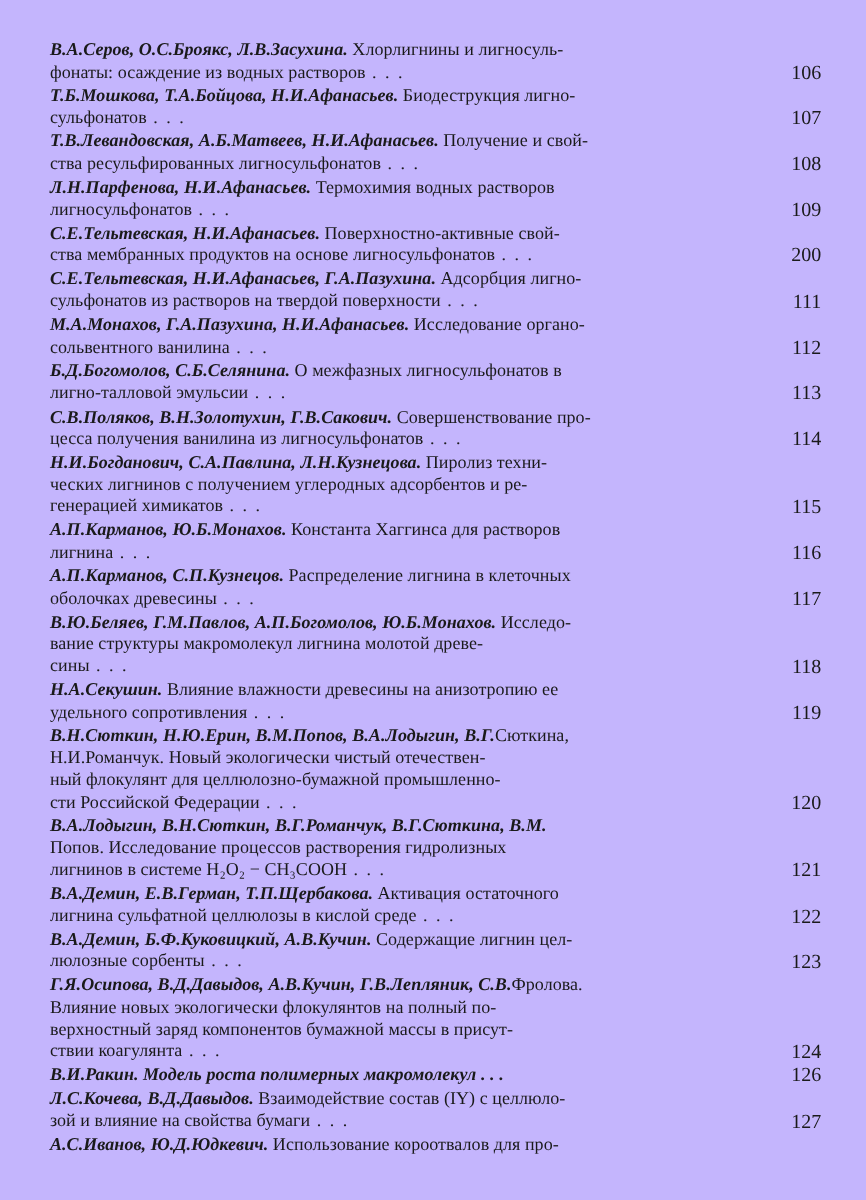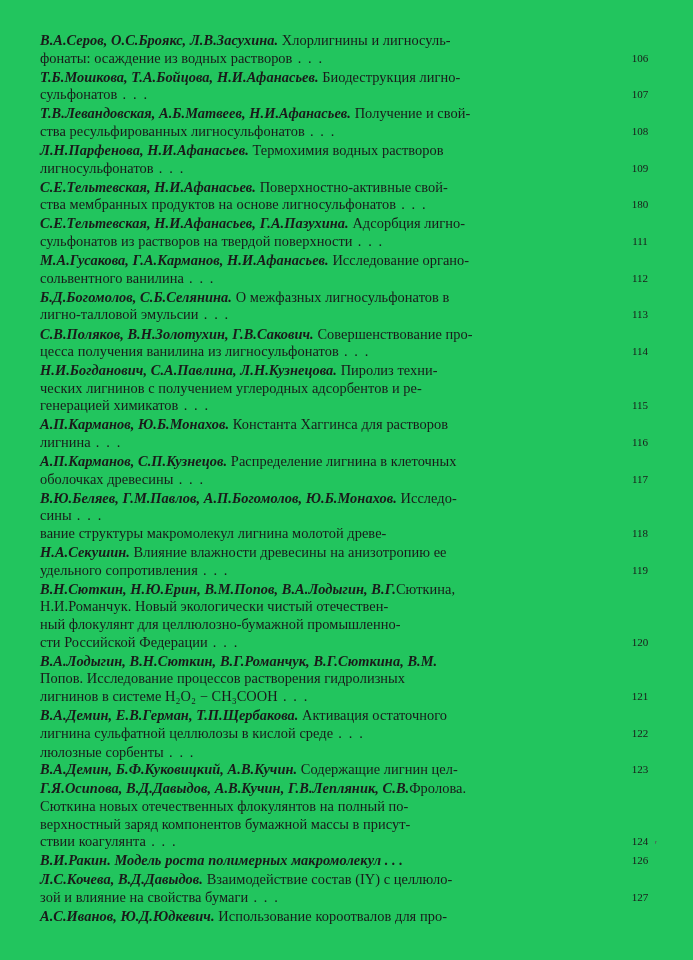--- a/index.html
+++ b/index.html
@@ -13,21 +13,21 @@
     font-family: "Liberation Serif", serif;
     color: #1a1a1a;
     overflow: hidden;
   }
   .page {
     position: relative;
     width: 693px;
     height: 960px;
     box-sizing: border-box;
     padding: 32px 36px 10px 40px;
-    background: #22c55e;
+    background: #c4b5fd;
   }
   .toc {
     display: block;
   }
   .entry {
     display: flex;
     align-items: flex-start;
     width: 100%;
     margin-bottom: 1.5px;
   }
@@ -45,22 +45,22 @@
   }
   .entry-text .title {
     font-style: normal;
   }
   .entry-text .dots {
     letter-spacing: 1.6px;
   }
   .entry-page {
     flex: 0 0 auto;
     width: 34px;
-    text-align: center;
-    font-size: 11px;
+    text-align: right;
+    font-size: 16px;
     line-height: 17.6px;
     align-self: flex-end;
     font-weight: 400;
   }
   .entry-page.bold {
     font-weight: 400;
   }
   .stray-mark {
     position: absolute;
     right: 36px;
@@ -99,32 +99,32 @@
           <div><span class="authors">Л.Н.Парфенова, Н.И.Афанасьев.</span><span class="title">   Термохимия водных растворов</span></div>
           <div><span>лигносульфонатов</span><span class="dots"> . . . </span></div>
         </div>
         <div class="entry-page">109</div>
       </div>
       <div class="entry">
         <div class="entry-text">
           <div><span class="authors">С.Е.Тельтевская, Н.И.Афанасьев.</span><span class="title">   Поверхностно-активные свой-</span></div>
           <div><span>ства мембранных продуктов на основе лигносульфонатов</span><span class="dots"> . . . </span></div>
         </div>
-        <div class="entry-page">180</div>
+        <div class="entry-page">200</div>
       </div>
       <div class="entry">
         <div class="entry-text">
           <div><span class="authors">С.Е.Тельтевская, Н.И.Афанасьев, Г.А.Пазухина.</span><span class="title"> Адсорбция лигно-</span></div>
           <div><span>сульфонатов из растворов на твердой поверхности</span><span class="dots"> . . . </span></div>
         </div>
         <div class="entry-page">111</div>
       </div>
       <div class="entry">
         <div class="entry-text">
-          <div><span class="authors">М.А.Гусакова, Г.А.Карманов, Н.И.Афанасьев.</span><span class="title"> Исследование органо-</span></div>
+          <div><span class="authors">М.А.Монахов, Г.А.Пазухина, Н.И.Афанасьев.</span><span class="title"> Исследование органо-</span></div>
           <div><span>сольвентного ванилина</span><span class="dots"> . . . </span></div>
         </div>
         <div class="entry-page">112</div>
       </div>
       <div class="entry">
         <div class="entry-text">
           <div><span class="authors">Б.Д.Богомолов, С.Б.Селянина.</span><span class="title">  О межфазных лигносульфонатов в</span></div>
           <div><span>лигно-талловой эмульсии</span><span class="dots"> . . . </span></div>
         </div>
         <div class="entry-page">113</div>
@@ -154,22 +154,22 @@
       <div class="entry">
         <div class="entry-text">
           <div><span class="authors">А.П.Карманов, С.П.Кузнецов.</span><span class="title"> Распределение лигнина в клеточных</span></div>
           <div><span>оболочках древесины</span><span class="dots"> . . . </span></div>
         </div>
         <div class="entry-page">117</div>
       </div>
       <div class="entry">
         <div class="entry-text">
           <div><span class="authors">В.Ю.Беляев, Г.М.Павлов, А.П.Богомолов, Ю.Б.Монахов.</span><span class="title">  Исследо-</span></div>
+          <div>вание структуры макромолекул лигнина молотой древе-</div>
           <div><span>сины</span><span class="dots"> . . . </span></div>
-          <div>вание структуры макромолекул лигнина молотой древе-</div>
         </div>
         <div class="entry-page">118</div>
       </div>
       <div class="entry">
         <div class="entry-text">
           <div><span class="authors">Н.А.Секушин.</span><span class="title">  Влияние влажности древесины на анизотропию ее</span></div>
           <div><span>удельного сопротивления</span><span class="dots"> . . . </span></div>
         </div>
         <div class="entry-page">119</div>
       </div>
@@ -192,29 +192,29 @@
       </div>
       <div class="entry">
         <div class="entry-text">
           <div><span class="authors">В.А.Демин, Е.В.Герман, Т.П.Щербакова.</span><span class="title">   Активация остаточного</span></div>
           <div><span>лигнина сульфатной целлюлозы в кислой среде</span><span class="dots"> . . . </span></div>
         </div>
         <div class="entry-page">122</div>
       </div>
       <div class="entry">
         <div class="entry-text">
+          <div><span class="authors">В.А.Демин, Б.Ф.Куковицкий, А.В.Кучин.</span><span class="title"> Содержащие лигнин цел-</span></div>
           <div><span>люлозные сорбенты</span><span class="dots"> . . . </span></div>
-          <div><span class="authors">В.А.Демин, Б.Ф.Куковицкий, А.В.Кучин.</span><span class="title"> Содержащие лигнин цел-</span></div>
         </div>
         <div class="entry-page">123</div>
       </div>
       <div class="entry">
         <div class="entry-text">
           <div><span class="authors">Г.Я.Осипова, В.Д.Давыдов, А.В.Кучин, Г.В.Лепляник, С.В.</span><span class="title">Фролова.</span></div>
-          <div>Сюткина новых отечественных флокулянтов на полный по-</div>
+          <div>Влияние новых экологически флокулянтов на полный по-</div>
           <div>верхностный заряд компонентов бумажной массы в присут-</div>
           <div><span>ствии коагулянта</span><span class="dots"> . . . </span></div>
         </div>
         <div class="entry-page bold">124</div>
       </div>
       <div class="entry">
         <div class="entry-text">
           <div><span class="authors">В.И.Ракин. Модель роста полимерных макромолекул . . .</span><span class="title"> </span></div>
         </div>
         <div class="entry-page">126</div>

